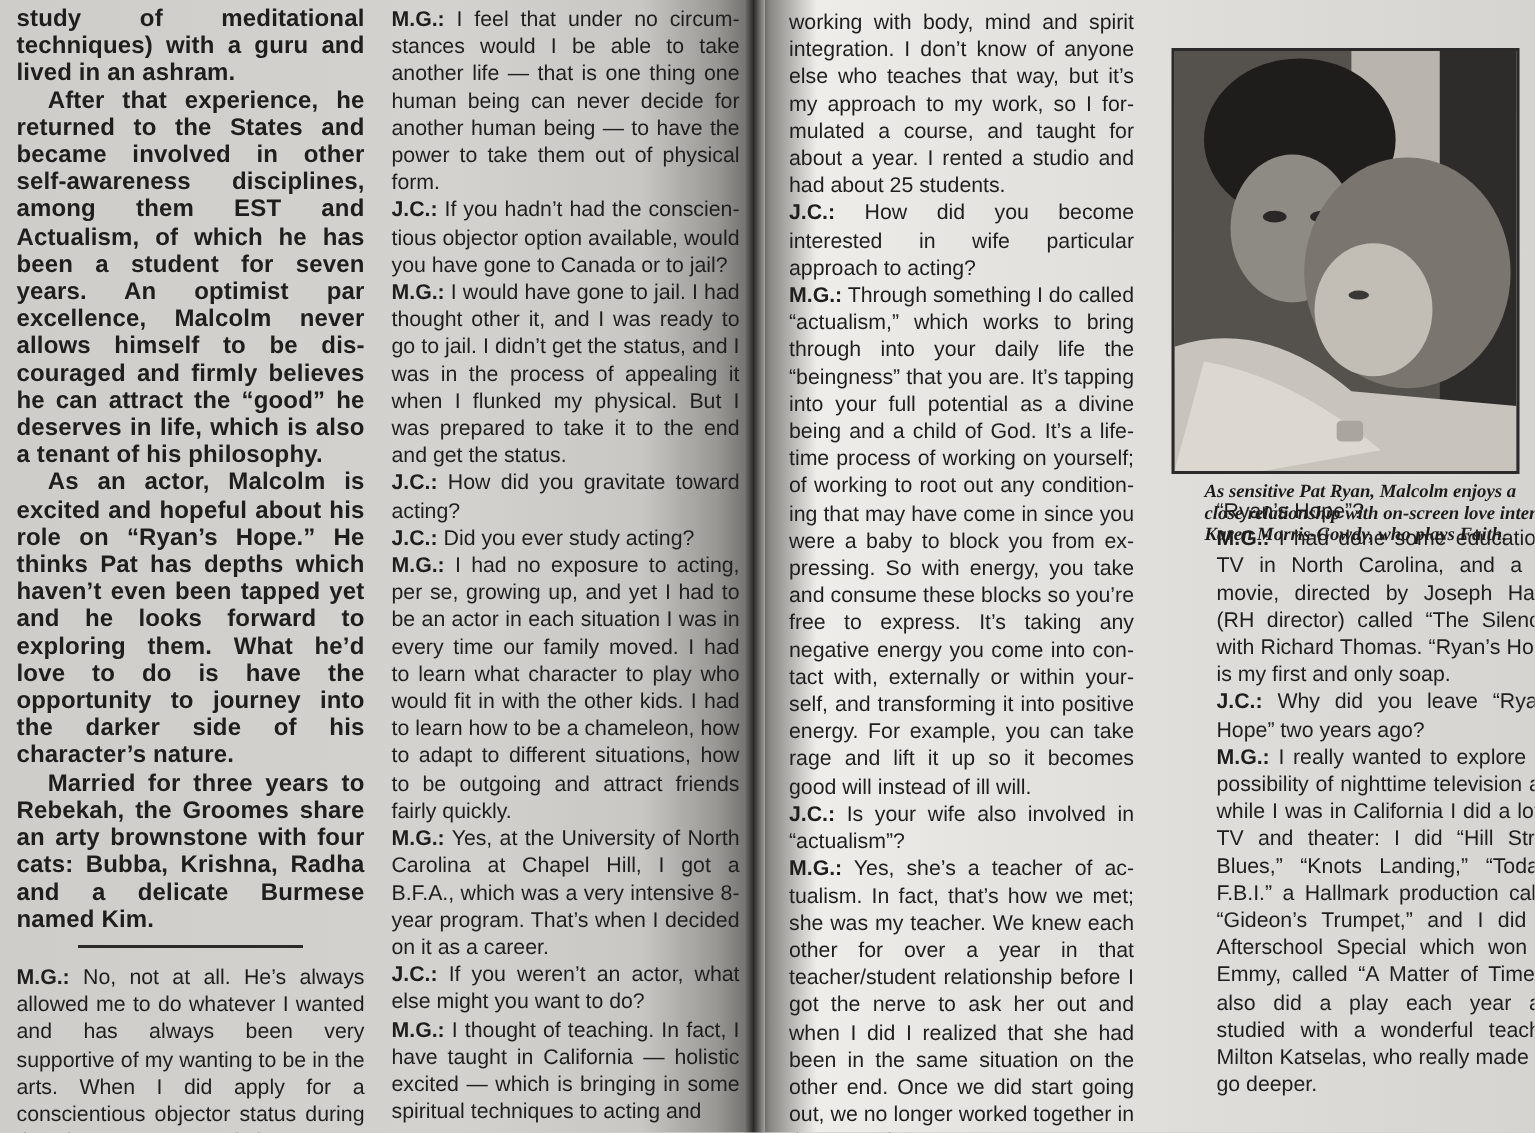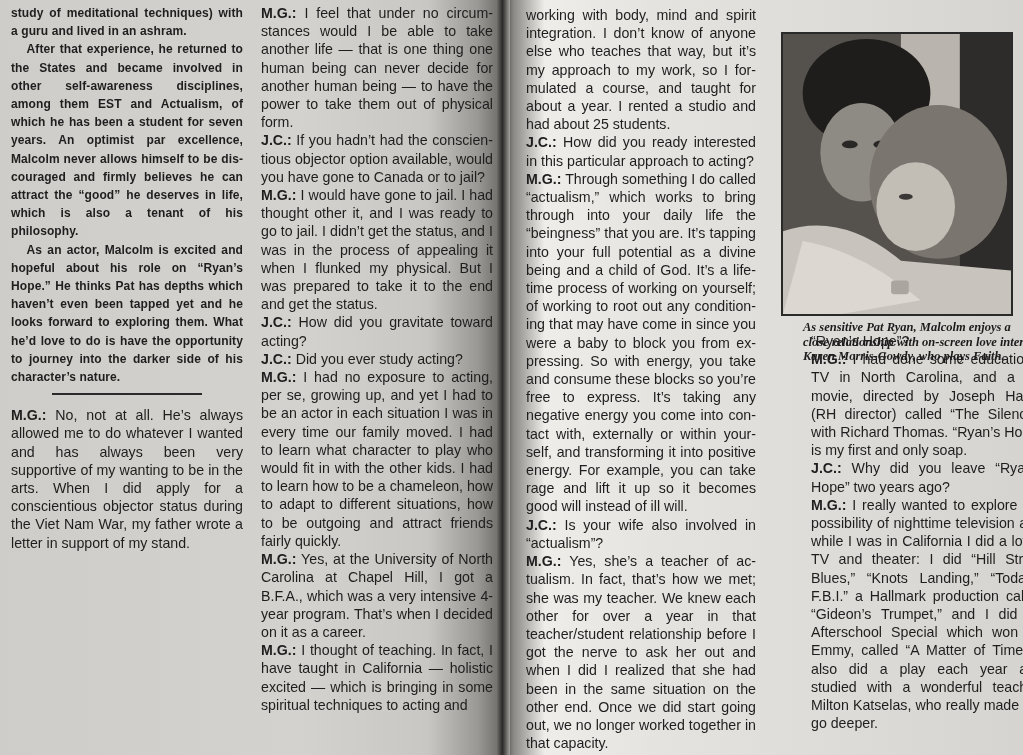--- a/index.html
+++ b/index.html
@@ -19,21 +19,21 @@
   }
   .gutter {
     position: absolute; left: 496px; top: 0; width: 14px; height: 755px;
     background: linear-gradient(to right, #7d7b78, #2c2a28 45%, #4a4846 60%, #a5a39f);
   }
   .col {
     position: absolute; font-size: 14.2px; line-height: 18.2px;
     text-align: justify; hyphens: manual;
   }
   .col p { margin: 0; }
-  .bold-intro { font-weight: bold; font-size: 12px; line-height: 18.2px; letter-spacing: 0.1px; }
+  .bold-intro { font-weight: bold; font-size: 16px; line-height: 18.2px; letter-spacing: 0.1px; }
   .bold-intro p.indent { text-indent: 1.3em; }
   .speaker { font-weight: bold; }
   .rule {
     width: 150px; height: 0; border-top: 2px solid #2a2a2a; margin: 7px auto 11px auto;
   }
   #col1 { left: 11px; top: 4px; width: 232px; }
   #col2 { left: 261px; top: 4px; width: 232px; }
   #col3 { left: 526px; top: 6px; width: 230px; }
   #col4 { left: 787px; top: 332px; width: 232px; margin-left: 24px; }
   .photo {
@@ -57,40 +57,42 @@
 
 <div class="page-left"></div>
 <div class="page-right"></div>
 <div class="gutter"></div>
 
 <div class="col" id="col1">
   <div class="bold-intro">
     <p>study of meditational techniques) with a guru and lived in an ashram.</p>
     <p class="indent">After that experience, he re­turned to the States and became involved in other self-awareness disciplines, among them EST and Actualism, of which he has been a student for seven years. An op­timist par excellence, Malcolm never allows himself to be dis­couraged and firmly believes he can attract the “good” he de­serves in life, which is also a tenant of his philosophy.</p>
     <p class="indent">As an actor, Malcolm is excited and hopeful about his role on “Ryan’s Hope.” He thinks Pat has depths which haven’t even been tapped yet and he looks forward to exploring them. What he’d love to do is have the opportunity to journey into the darker side of his character’s nature.</p>
+    <p class="indent">Married for three years to Rebekah, the Groomes share an arty brownstone with four cats: Bubba, Krishna, Radha and a delicate Burmese named Kim.</p>
   </div>
   <div class="rule"></div>
   <p><span class="speaker">M.G.:</span><span> No, not at all. He’s always allowed me to do whatever I wanted and has always been very supportive of my wanting to be in the arts. When I did apply for a conscientious ob­jector status during the Viet Nam War, my father wrote a letter in sup­port of my stand.</span></p>
 
 </div>
 
 <div class="col" id="col2">
   <p><span class="speaker">M.G.:</span><span> I feel that under no circum­stances would I be able to take another life — that is one thing one human being can never decide for another human being — to have the power to take them out of physical form.</span></p>
   <p><span class="speaker">J.C.:</span><span> If you hadn’t had the conscien­tious objector option available, would you have gone to Canada or to jail?</span></p>
   <p><span class="speaker">M.G.:</span><span> I would have gone to jail. I had thought other it, and I was ready to go to jail. I didn’t get the status, and I was in the process of appealing it when I flunked my physical. But I was prepared to take it to the end and get the status.</span></p>
   <p><span class="speaker">J.C.:</span><span> How did you gravitate toward acting?</span></p>
   <p><span class="speaker">J.C.:</span><span> Did you ever study acting?</span></p>
   <p><span class="speaker">M.G.:</span><span> I had no exposure to acting, per se, growing up, and yet I had to be an actor in each situation I was in every time our family moved. I had to learn what character to play who would fit in with the other kids. I had to learn how to be a chameleon, how to adapt to different situations, how to be outgoing and attract friends fairly quickly.</span></p>
-  <p><span class="speaker">M.G.:</span><span> Yes, at the University of North Carolina at Chapel Hill, I got a B.F.A., which was a very intensive 4-year program. That’s when I decided on it as a career.</span></p>
+  <p><span class="speaker">M.G.:</span><span> Yes, at the University of North Carolina at Chapel Hill, I got a B.F.A., which was a very intensive 8-year program. That’s when I decided on it as a career.</span></p>
+  <p><span class="speaker">J.C.:</span><span> If you weren’t an actor, what else might you want to do?</span></p>
   <p><span class="speaker">M.G.:</span><span> I thought of teaching. In fact, I have taught in California — holistic excited — which is bringing in some spiritual techniques to acting and</span></p>
 </div>
 
 <div class="col" id="col3">
   <p><span class="speaker"></span><span>working with body, mind and spirit integration. I don’t know of anyone else who teaches that way, but it’s my approach to my work, so I for­mulated a course, and taught for about a year. I rented a studio and had about 25 students.</span></p>
-  <p><span class="speaker">J.C.:</span><span> How did you ready interested in this particular approach to acting?</span></p>
+  <p><span class="speaker">J.C.:</span><span> How did you become interested in wife particular approach to acting?</span></p>
   <p><span class="speaker">M.G.:</span><span> Through something I do called “actualism,” which works to bring through into your daily life the “beingness” that you are. It’s tapping into your full potential as a divine being and a child of God. It’s a life­time process of working on yourself; of working to root out any condition­ing that may have come in since you were a baby to block you from ex­pressing. So with energy, you take and consume these blocks so you’re free to express. It’s taking any negative energy you come into con­tact with, externally or within your­self, and transforming it into positive energy. For example, you can take rage and lift it up so it becomes good will instead of ill will.</span></p>
   <p><span class="speaker">J.C.:</span><span> Is your wife also involved in “actualism”?</span></p>
   <p><span class="speaker">M.G.:</span><span> Yes, she’s a teacher of ac­tualism. In fact, that’s how we met; she was my teacher. We knew each other for over a year in that teacher/student relationship before I got the nerve to ask her out and when I did I realized that she had been in the same situation on the other end. Once we did start going out, we no longer worked together in that capacity.</span></p>
 
 </div>
 
 <div class="photo" title="Malcolm Groome embracing Karen Morris-Gowdy">
   <svg viewBox="0 0 232 284" preserveAspectRatio="none">
     <rect x="0" y="0" width="232" height="284" fill="#55524e"></rect>
     <rect x="120" y="0" width="60" height="90" fill="#b9b5ae"></rect>

